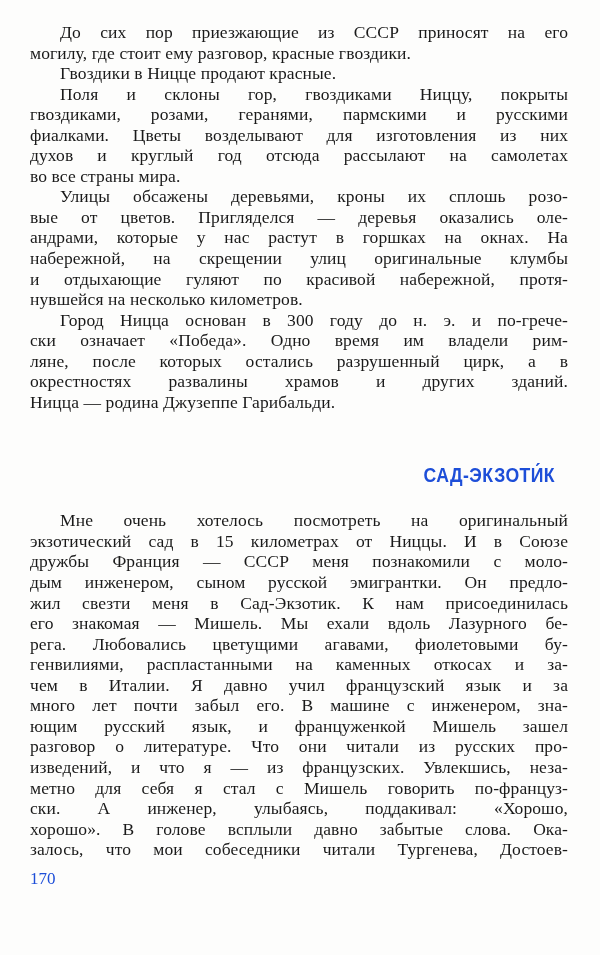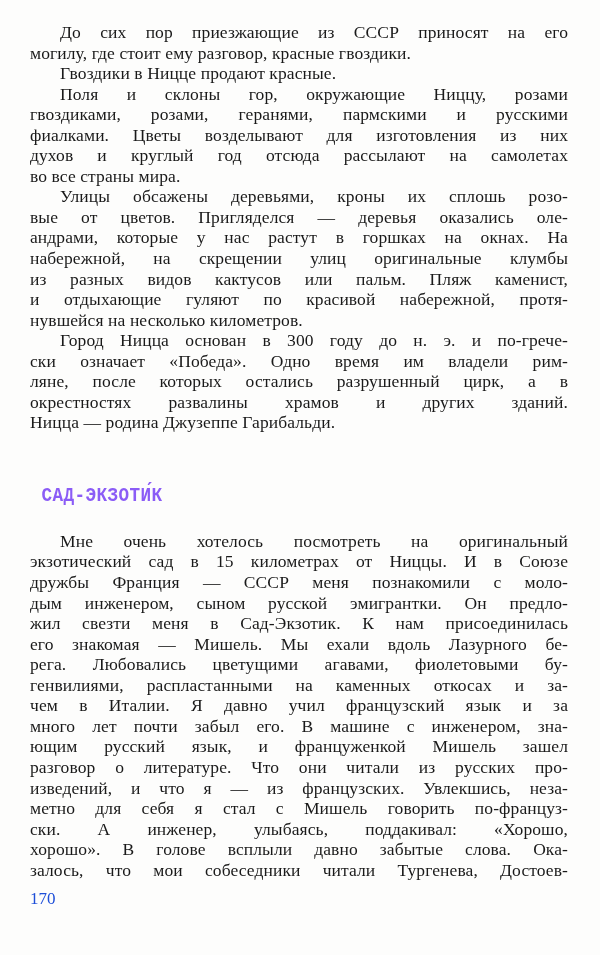--- a/index.html
+++ b/index.html
@@ -39,25 +39,25 @@
   .line.last {
     text-align-last: left;
   }
   .line.last.justify-last {
     text-align-last: justify;
   }
   .section-heading {
     margin: 51px 0 23px 0;
     height: 24px;
     line-height: 24px;
-    text-align: left;
-    font-family: Liberation Mono, monospace;
+    text-align: right;
+    font-family: Liberation Sans, sans-serif;
     font-size: 21px;
     font-weight: 700;
-    color: #8b5cf6;
+    color: #1d4ed8;
   }
   .section-heading .condense {
     display: inline-block;
     transform: scaleX(0.84);
     transform-origin: center;
     letter-spacing: 0.5px;
   }
   .page-number {
     margin-top: 9px;
     font-size: 17px;
@@ -73,32 +73,31 @@
 
   <div class="body-text">
       <div class="paragraph">
         <div class="line first">До сих пор приезжающие из СССР приносят на его</div>
         <div class="line last">могилу, где стоит ему разговор, красные гвоздики.</div>
       </div>
       <div class="paragraph">
         <div class="line first last">Гвоздики в Ницце продают красные.</div>
       </div>
       <div class="paragraph">
-        <div class="line first">Поля и склоны гор, окружающие Ниццу, розами</div>
+        <div class="line first">Поля и склоны гор, гвоздиками Ниццу, покрыты</div>
         <div class="line">гвоздиками, розами, геранями, пармскими и русскими</div>
         <div class="line">фиалками. Цветы возделывают для изготовления из них</div>
         <div class="line">духов и круглый год отсюда рассылают на самолетах</div>
         <div class="line last">во все страны мира.</div>
       </div>
       <div class="paragraph">
         <div class="line first">Улицы обсажены деревьями, кроны их сплошь розо-</div>
         <div class="line">вые от цветов. Пригляделся — деревья оказались оле-</div>
         <div class="line">андрами, которые у нас растут в горшках на окнах. На</div>
         <div class="line">набережной, на скрещении улиц оригинальные клумбы</div>
-        <div class="line">из разных видов кактусов или пальм. Пляж каменист,</div>
         <div class="line">и отдыхающие гуляют по красивой набережной, протя-</div>
         <div class="line last">нувшейся на несколько километров.</div>
       </div>
       <div class="paragraph">
         <div class="line first">Город Ницца основан в 300 году до н. э. и по-грече-</div>
         <div class="line">ски означает «Победа». Одно время им владели рим-</div>
         <div class="line">ляне, после которых остались разрушенный цирк, а в</div>
         <div class="line">окрестностях развалины храмов и других зданий.</div>
         <div class="line last">Ницца — родина Джузеппе Гарибальди.</div>
       </div>

